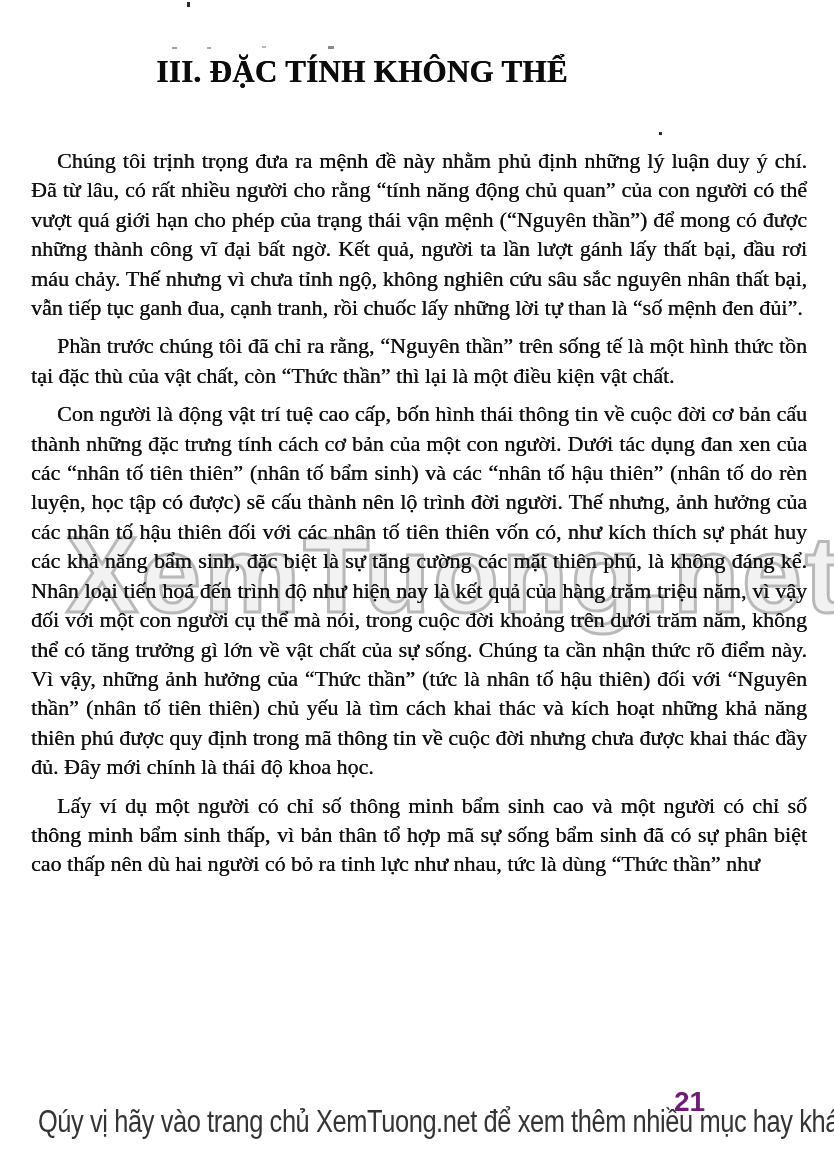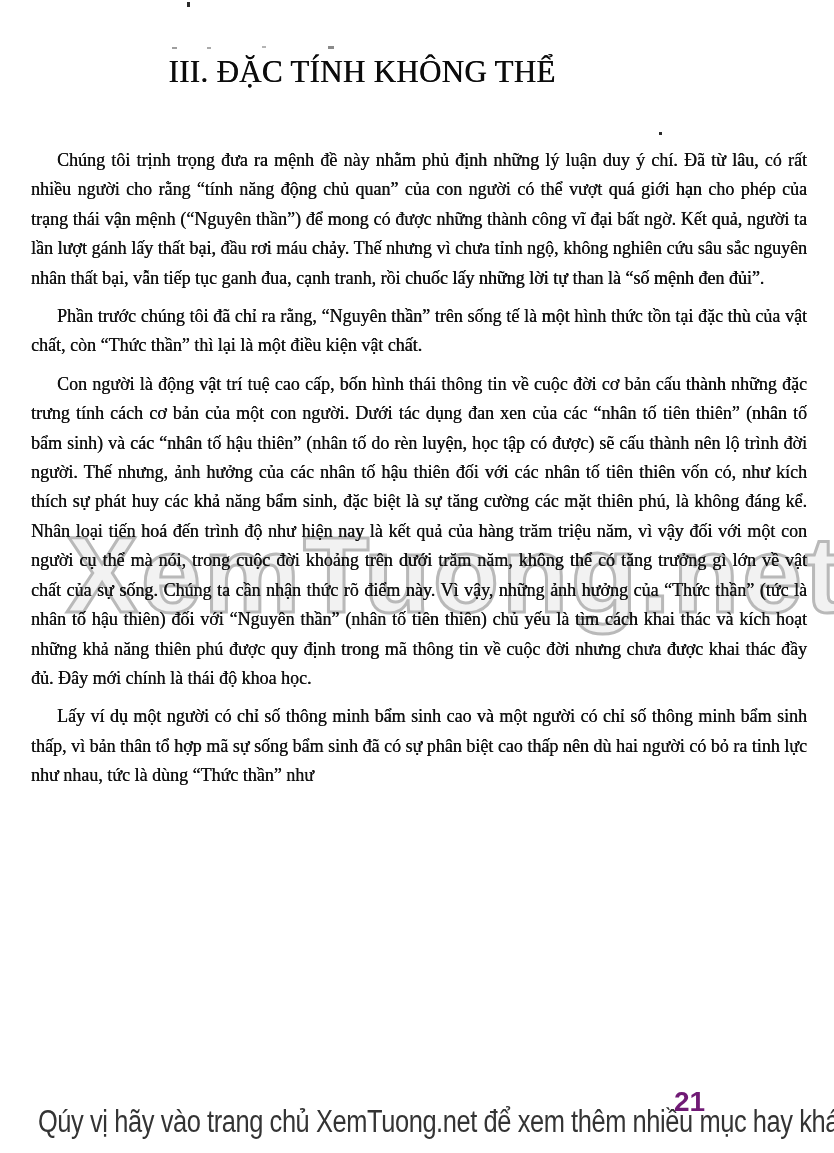--- a/index.html
+++ b/index.html
@@ -15,34 +15,34 @@
   .title-block {
     position: absolute;
     top: 48px;
     left: 0;
     width: 724px;
     text-align: center;
     z-index: 2;
   }
   .title-line {
     font-family: "Liberation Serif", serif;
-    font-weight: normal;
+    font-weight: bold;
     font-size: 31px;
     line-height: 47px;
     color: #0c0c0c;
     letter-spacing: 0.3px;
     text-shadow: 0.4px 0 0 #0c0c0c;
   }
   .body-text {
     position: absolute;
     left: 31px;
     top: 146px;
     width: 776px;
     z-index: 2;
-    font-size: 18px;
+    font-size: 22px;
     line-height: 29.4px;
     color: #121212;
     text-align: justify;
     text-shadow: 0.3px 0 0 #121212;
   }
   .body-text p {
     margin: 0 0 9px 0;
     text-indent: 26px;
   }
   .watermark {

